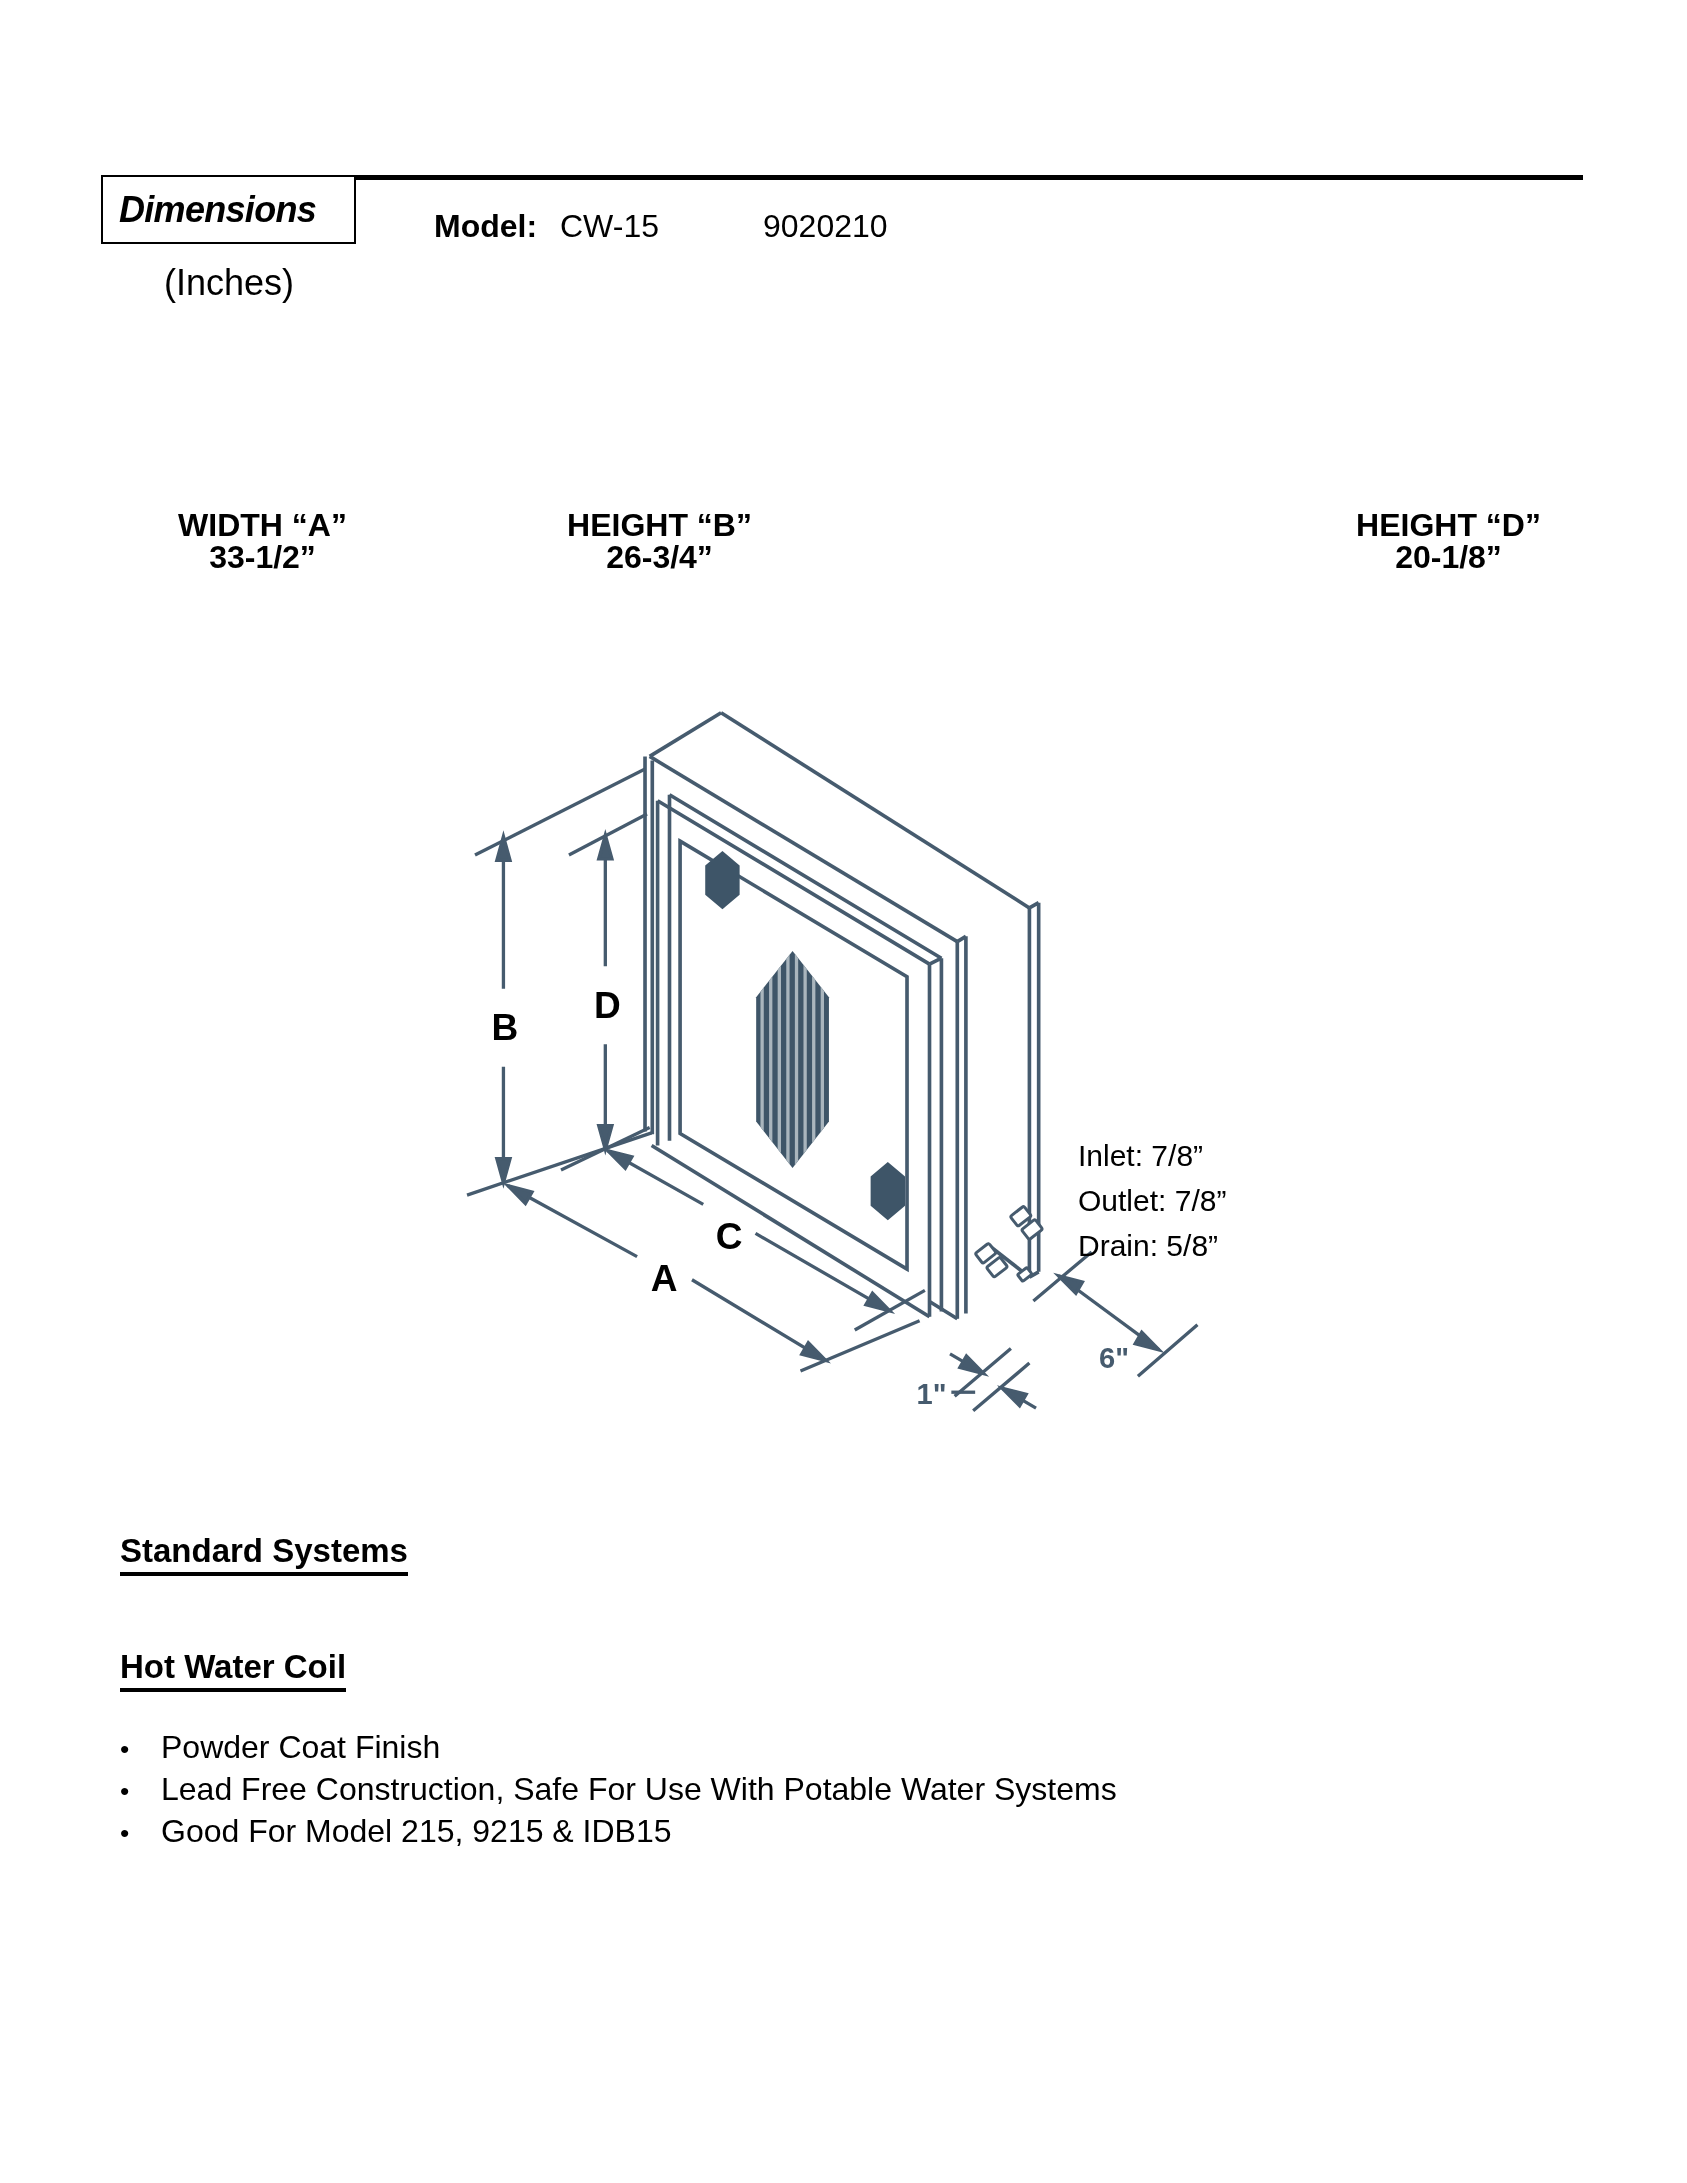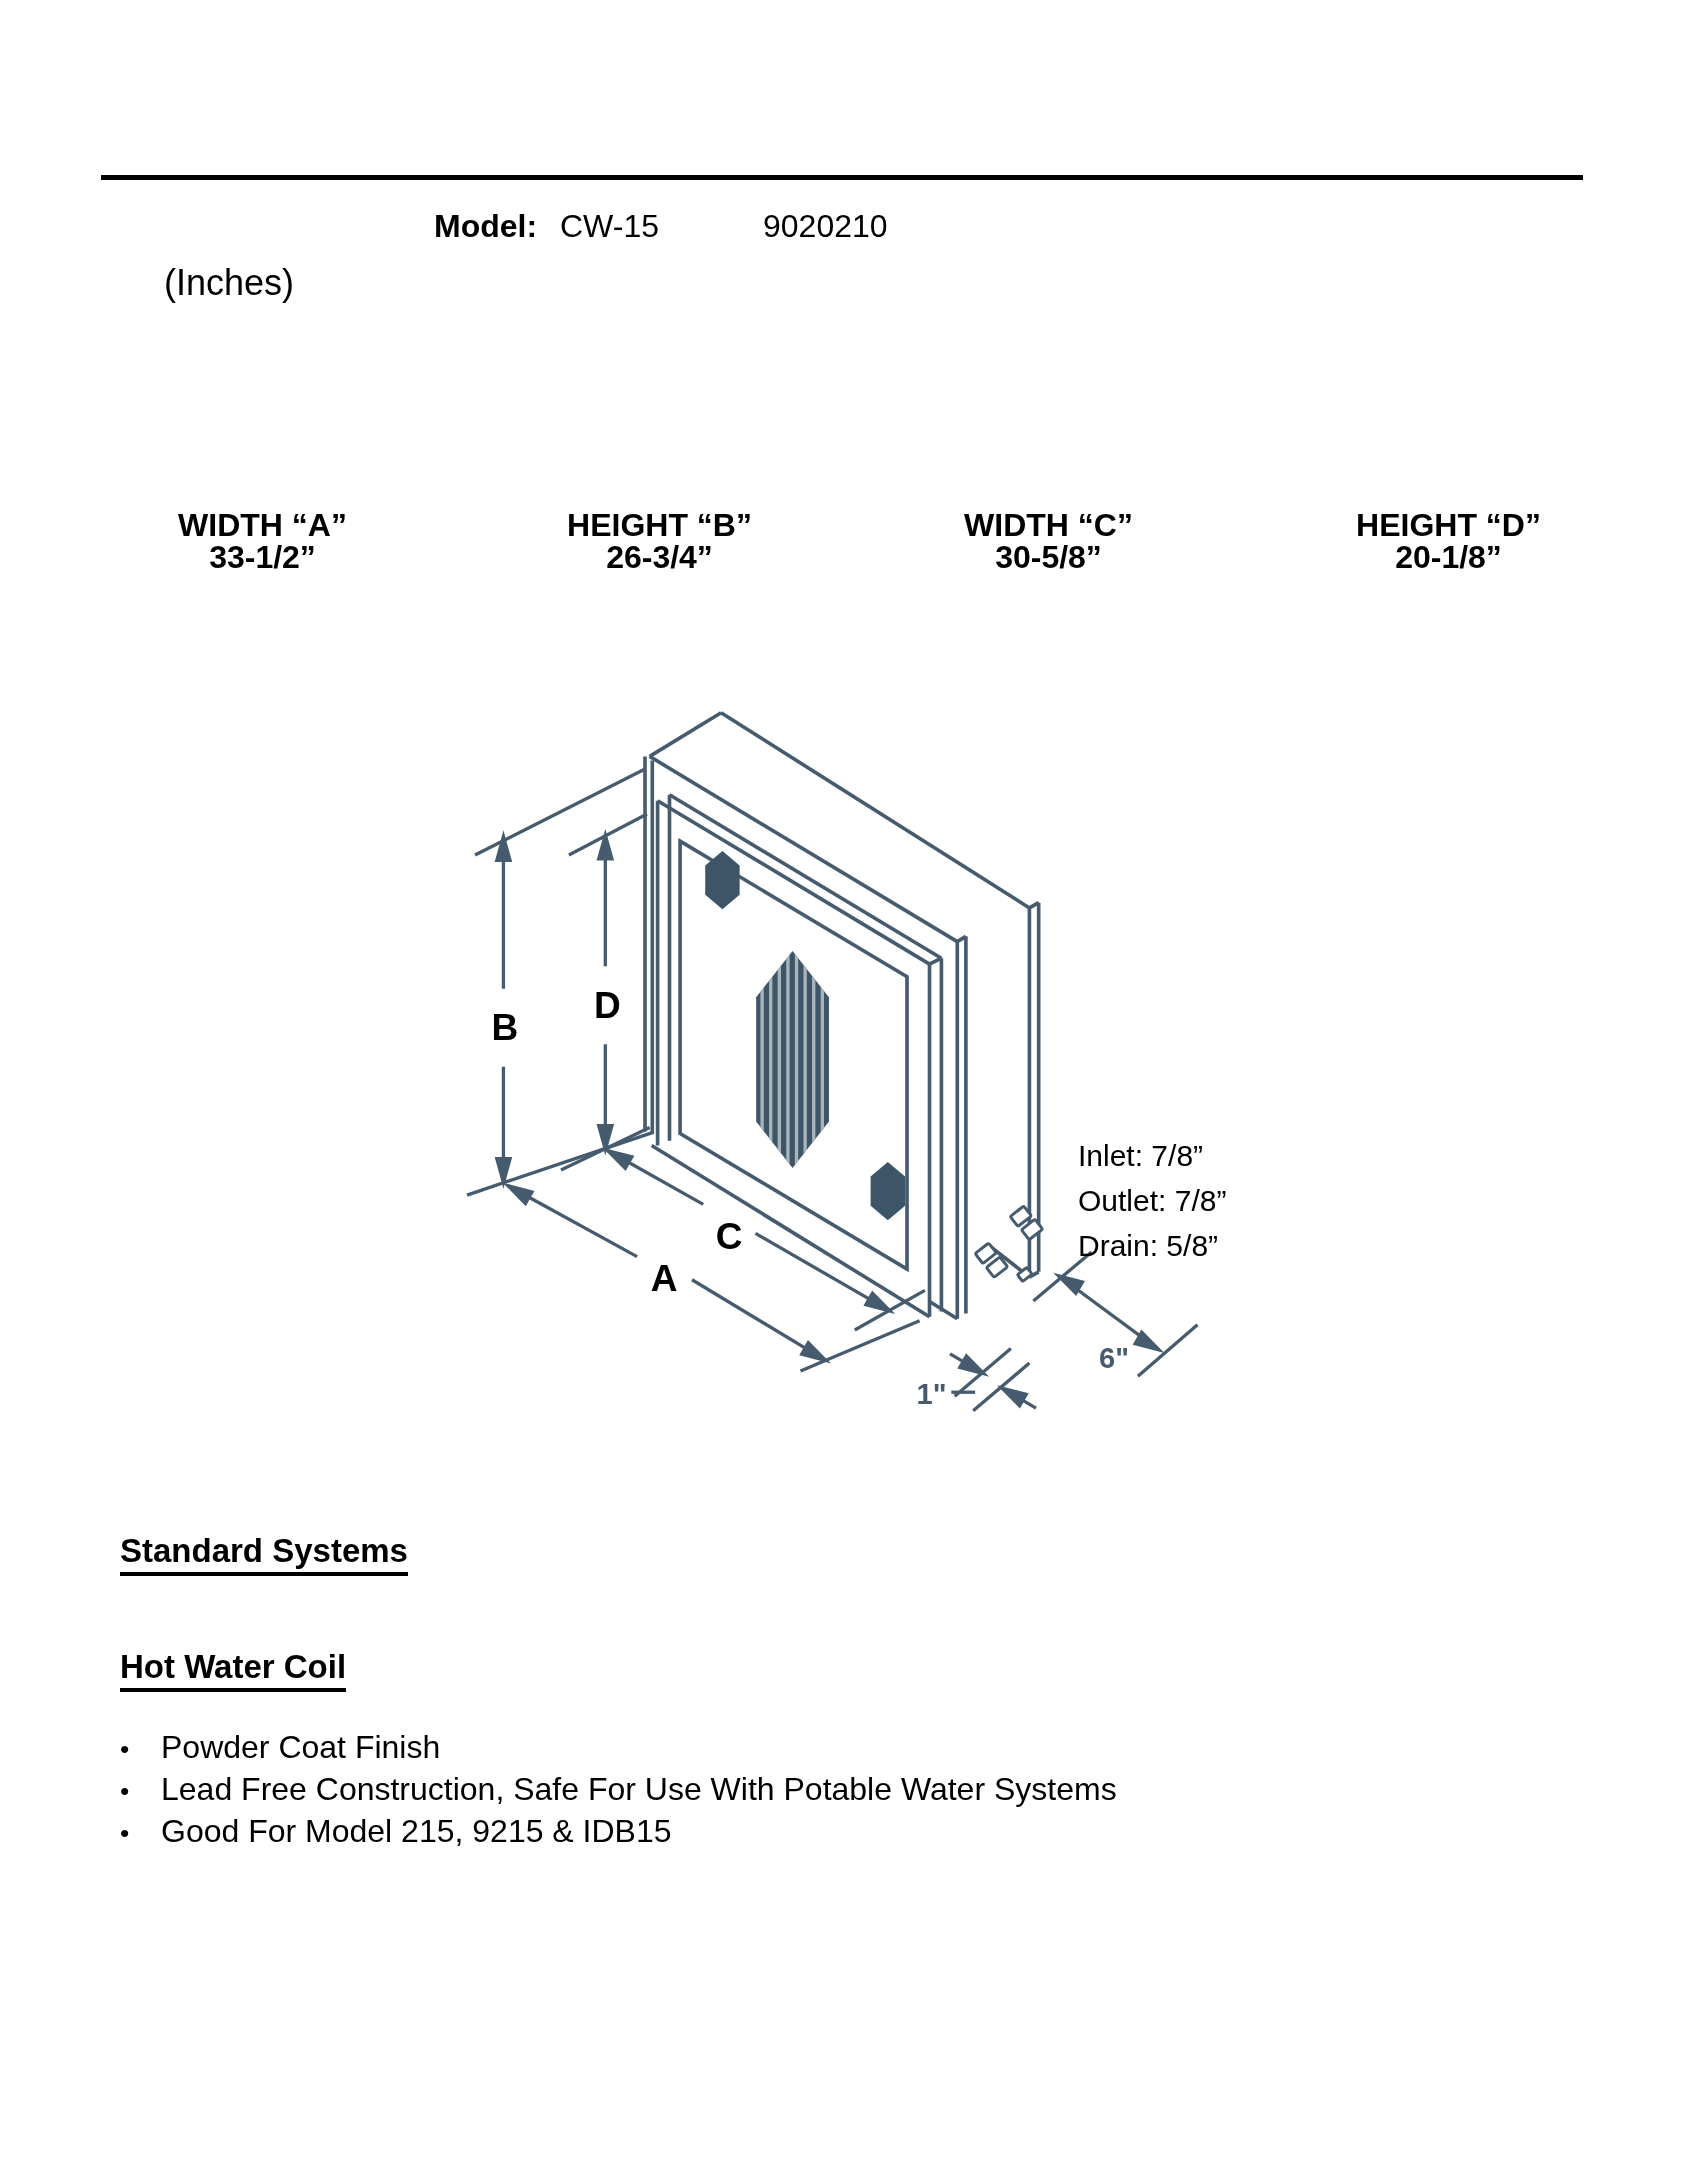--- a/index.html
+++ b/index.html
@@ -39,36 +39,35 @@
   #bullets{left:120px;top:1731px;font-size:32px;line-height:32px;}
   .bullet-row{display:flex;margin-bottom:8px;}
   .bullet-dot{width:41px;font-size:26.5px;padding-top:2px;}
 </style>
 </head>
 <body>
 
 <div id="page">
 
   <div class="abs" id="top-rule"></div>
+  <div class="abs" id="dim-box">
+    <span class="t">Dimensions</span>
+  </div>
   <div class="abs" id="inches">(Inches)</div>
   <span class="abs model-row" id="model-label">Model:</span>
   <span class="abs model-row" id="model-value">CW-15</span>
   <span class="abs model-row" id="part-number">9020210</span>
 
   <div class="abs dim-col" id="col-a">
     <div>WIDTH “A”</div>
     <div class="val">33-1/2”</div>
   </div>
   <div class="abs dim-col" id="col-b">
     <div>HEIGHT “B”</div>
     <div class="val">26-3/4”</div>
-  </div>
-  <div class="abs dim-col" id="col-c">
-    <div>WIDTH “C”</div>
-    <div class="val">30-5/8”</div>
   </div>
   <div class="abs dim-col" id="col-d">
     <div>HEIGHT “D”</div>
     <div class="val">20-1/8”</div>
   </div>
 
   <svg class="abs" id="drawing" viewBox="650 1020 1250 1200">
     <g stroke="#465b6e" stroke-width="5.5" fill="none">
 
       <path d="M1090,1077 L1556,1372"></path>

